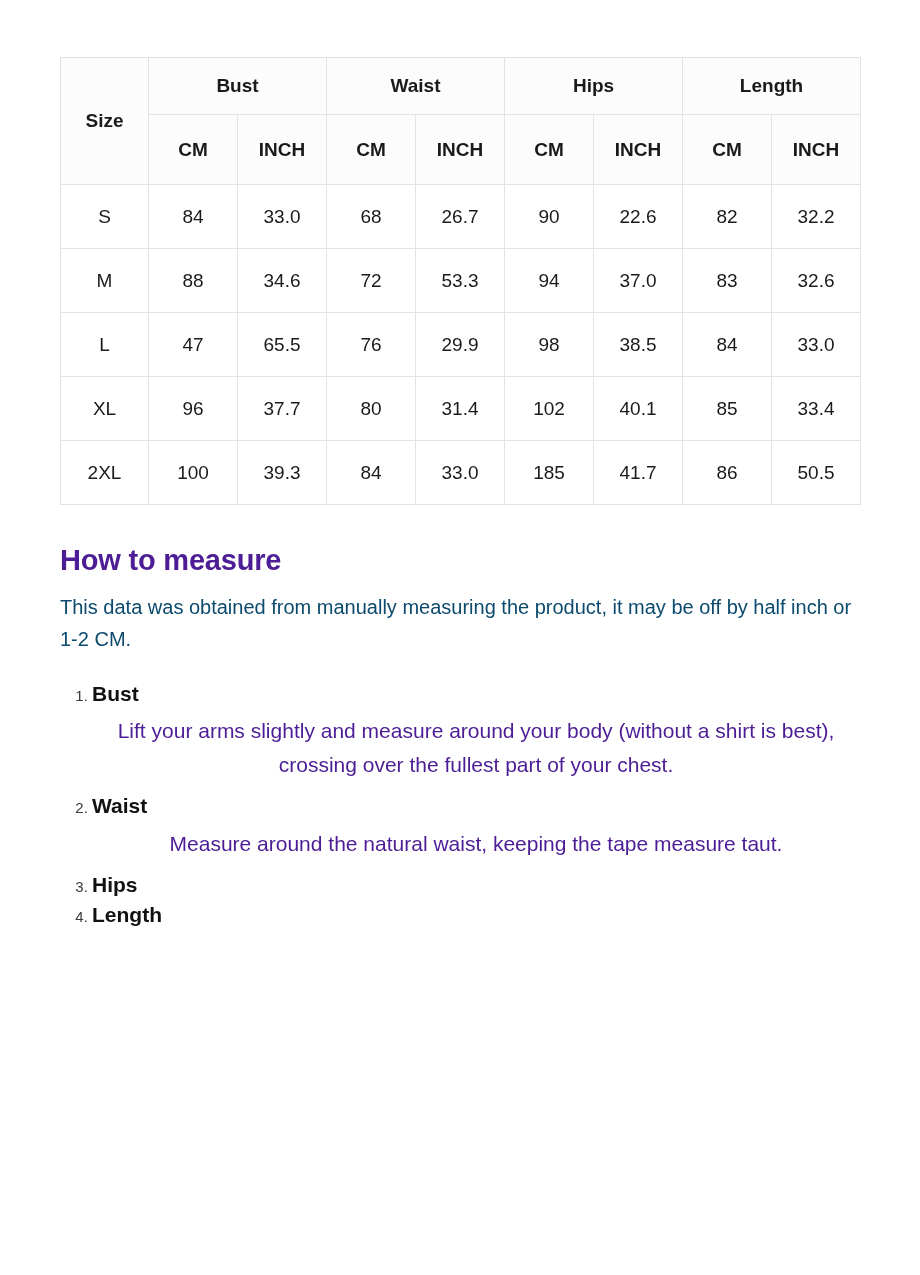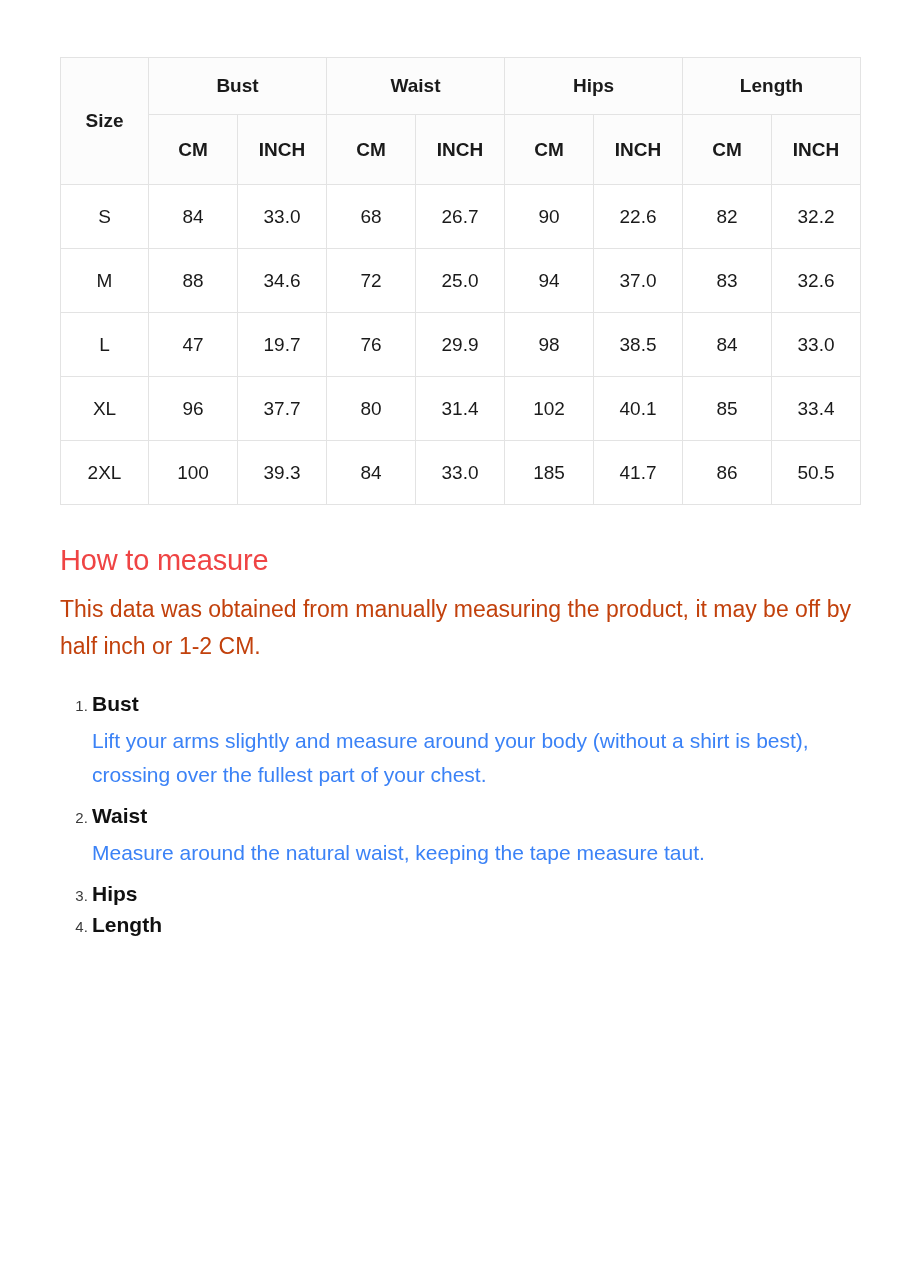--- a/index.html
+++ b/index.html
@@ -63,30 +63,30 @@
     margin-left: 16px;
   }
   td.body-cell {
     height: 63px;
     font-size: 19px;
   }
 
   
   h2.section-title {
     font-size: 29px;
-    font-weight: normal;
+    font-weight: bold;
     margin: 39px 0 0 0;
     letter-spacing: -0.2px;
-    color: #ef4444;
+    color: #4c1d95;
   }
   p.intro {
-    font-size: 23px;
+    font-size: 20px;
     line-height: 1.62;
     margin: 14px 0 0 0;
-    color: #c2410c;
+    color: #0c4a6e;
     max-width: 800px;
   }
 
   ol.measure-list {
     margin: 24px 0 0 0;
     padding: 0 0 0 32px;
     list-style: decimal;
   }
   ol.measure-list > li {
     font-size: 15px;
@@ -99,26 +99,27 @@
   .item-title {
     font-size: 21px;
     font-weight: bold;
     color: #111111;
     display: block;
     line-height: 1.35;
   }
   .item-body {
     font-size: 21px;
     font-weight: normal;
-    color: #3b82f6;
+    color: #4c1d95;
     display: block;
     line-height: 1.62;
     margin-top: 6px;
     margin-bottom: 10px;
     max-width: 770px;
+    text-align: center;
   }
 </style>
 </head>
 <body>
 
 <div class="page">
 
   <table class="size-table">
     <colgroup>
       <col class="col-size">
@@ -160,30 +161,30 @@
         <td class="body-cell">90</td>
         <td class="body-cell">22.6</td>
         <td class="body-cell">82</td>
         <td class="body-cell">32.2</td>
       </tr>
       <tr>
         <td class="body-cell">M</td>
         <td class="body-cell">88</td>
         <td class="body-cell">34.6</td>
         <td class="body-cell">72</td>
-        <td class="body-cell">25.0</td>
+        <td class="body-cell">53.3</td>
         <td class="body-cell">94</td>
         <td class="body-cell">37.0</td>
         <td class="body-cell">83</td>
         <td class="body-cell">32.6</td>
       </tr>
       <tr>
         <td class="body-cell">L</td>
         <td class="body-cell">47</td>
-        <td class="body-cell">19.7</td>
+        <td class="body-cell">65.5</td>
         <td class="body-cell">76</td>
         <td class="body-cell">29.9</td>
         <td class="body-cell">98</td>
         <td class="body-cell">38.5</td>
         <td class="body-cell">84</td>
         <td class="body-cell">33.0</td>
       </tr>
       <tr>
         <td class="body-cell">XL</td>
         <td class="body-cell">96</td>

